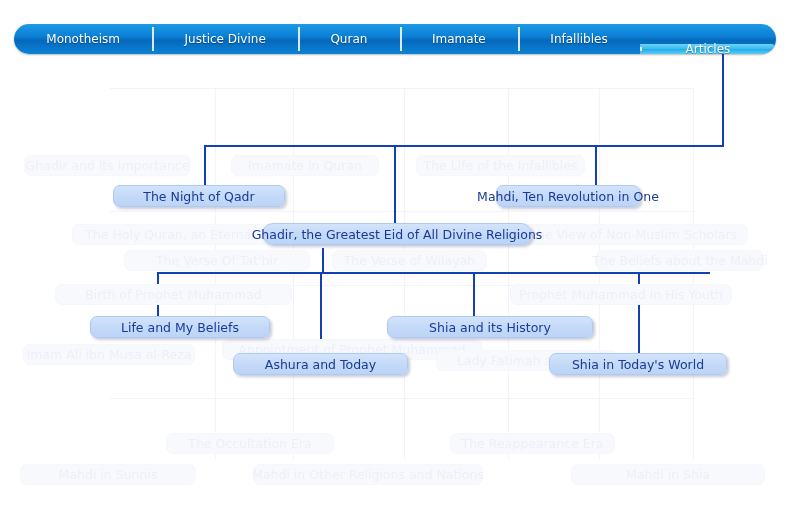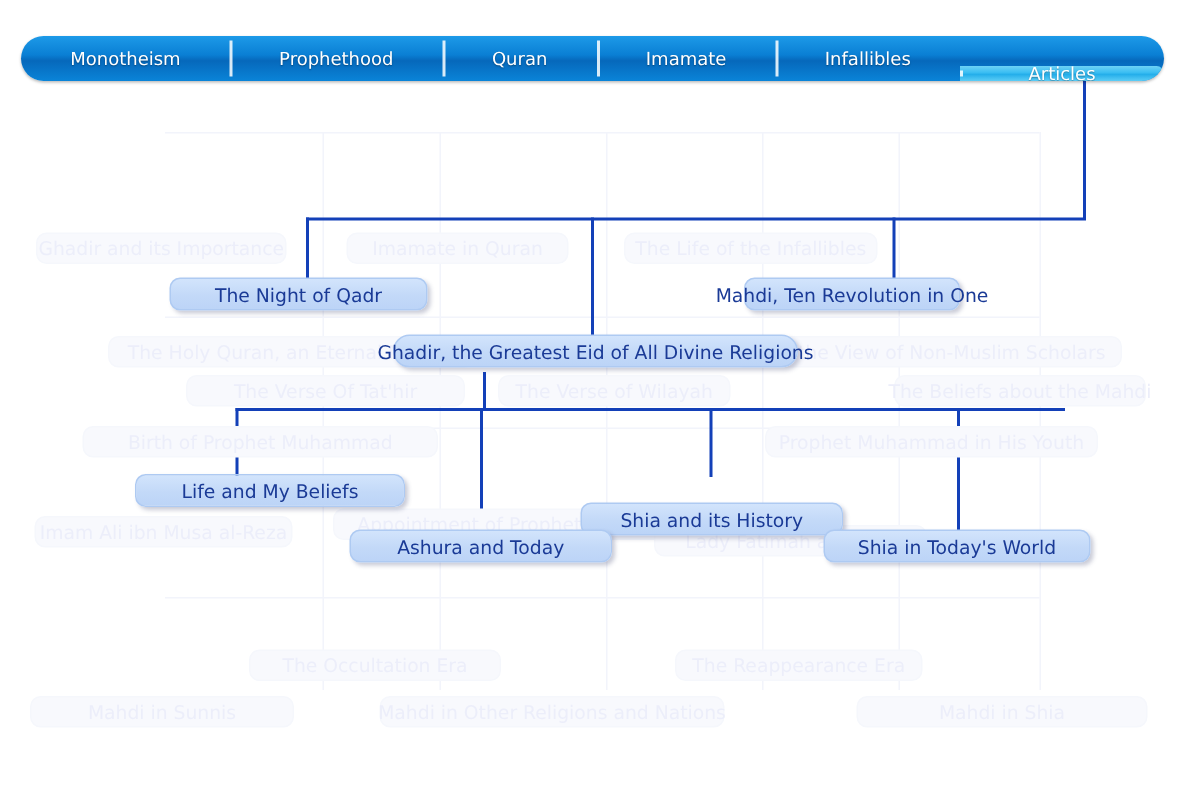--- a/index.html
+++ b/index.html
@@ -209,36 +209,36 @@
     </div>
   <div class="node hot" style="left:496px; top:185px; width:144px; height:22px;">
       <span>Mahdi, Ten Revolution in One</span>
     </div>
   <div class="node hot" style="left:262px; top:223px; width:270px; height:22px;border-radius:11px;">
       <span>Ghadir, the Greatest Eid of All Divine Religions</span>
     </div>
   <div class="node hot" style="left:69px;  top:316px; width:180px; height:22px;margin-left:21px;">
       <span>Life and My Beliefs</span>
     </div>
-  <div class="node hot" style="left:387px; top:316px; width:175px; height:22px;margin-top:19px;">
+  <div class="node hot" style="left:387px; top:316px; width:206px; height:22px;">
       <span>Shia and its History</span>
     </div>
   <div class="node hot" style="left:233px; top:353px; width:175px; height:22px;">
       <span>Ashura and Today</span>
     </div>
   <div class="node hot" style="left:549px; top:353px; width:178px; height:22px;">
       <span>Shia in Today's World</span>
     </div>
 
   <div id="navbar">
     <div class="nav-item flexgrow">
         <span>Monotheism</span>
       </div>
     <div class="nav-item flexgrow">
-        <span>Prophethood</span>
+        <span>Justice Divine</span>
       </div>
     <div class="nav-item flexgrow">
         <span>Quran</span>
       </div>
     <div class="nav-item flexgrow">
         <span>Imamate</span>
       </div>
     <div class="nav-item flexgrow">
         <span>Infallibles</span>
       </div>

